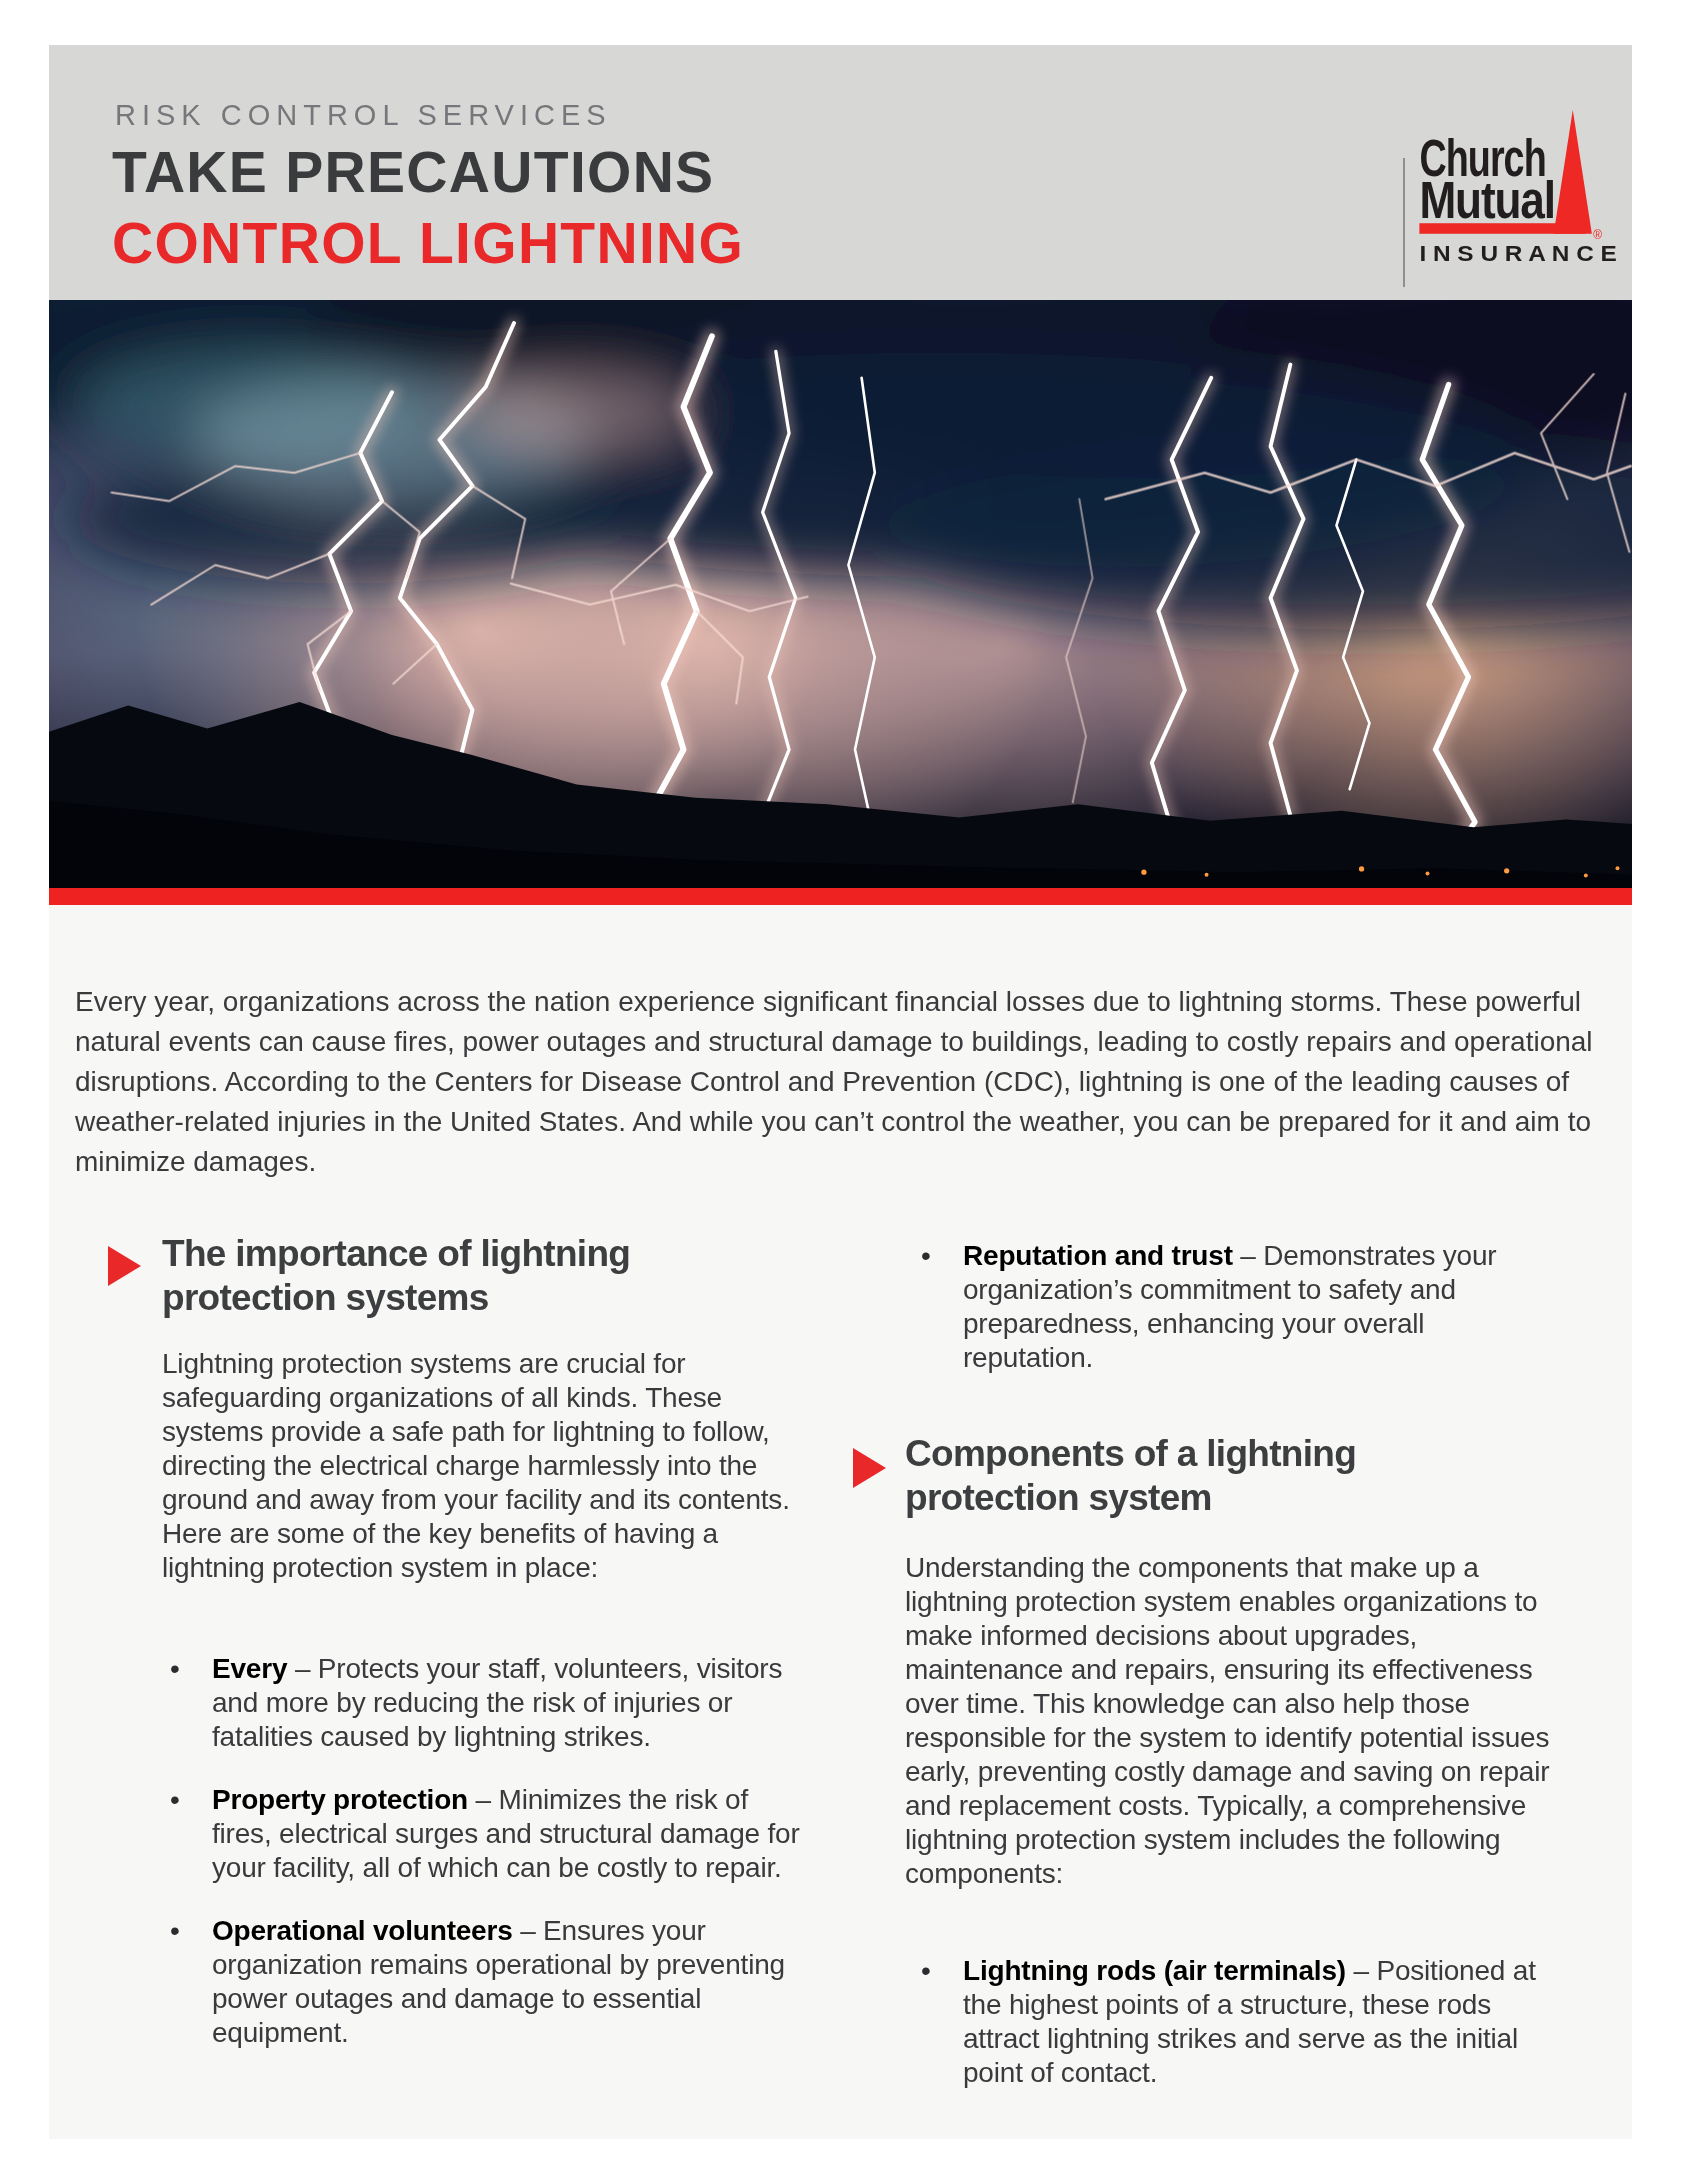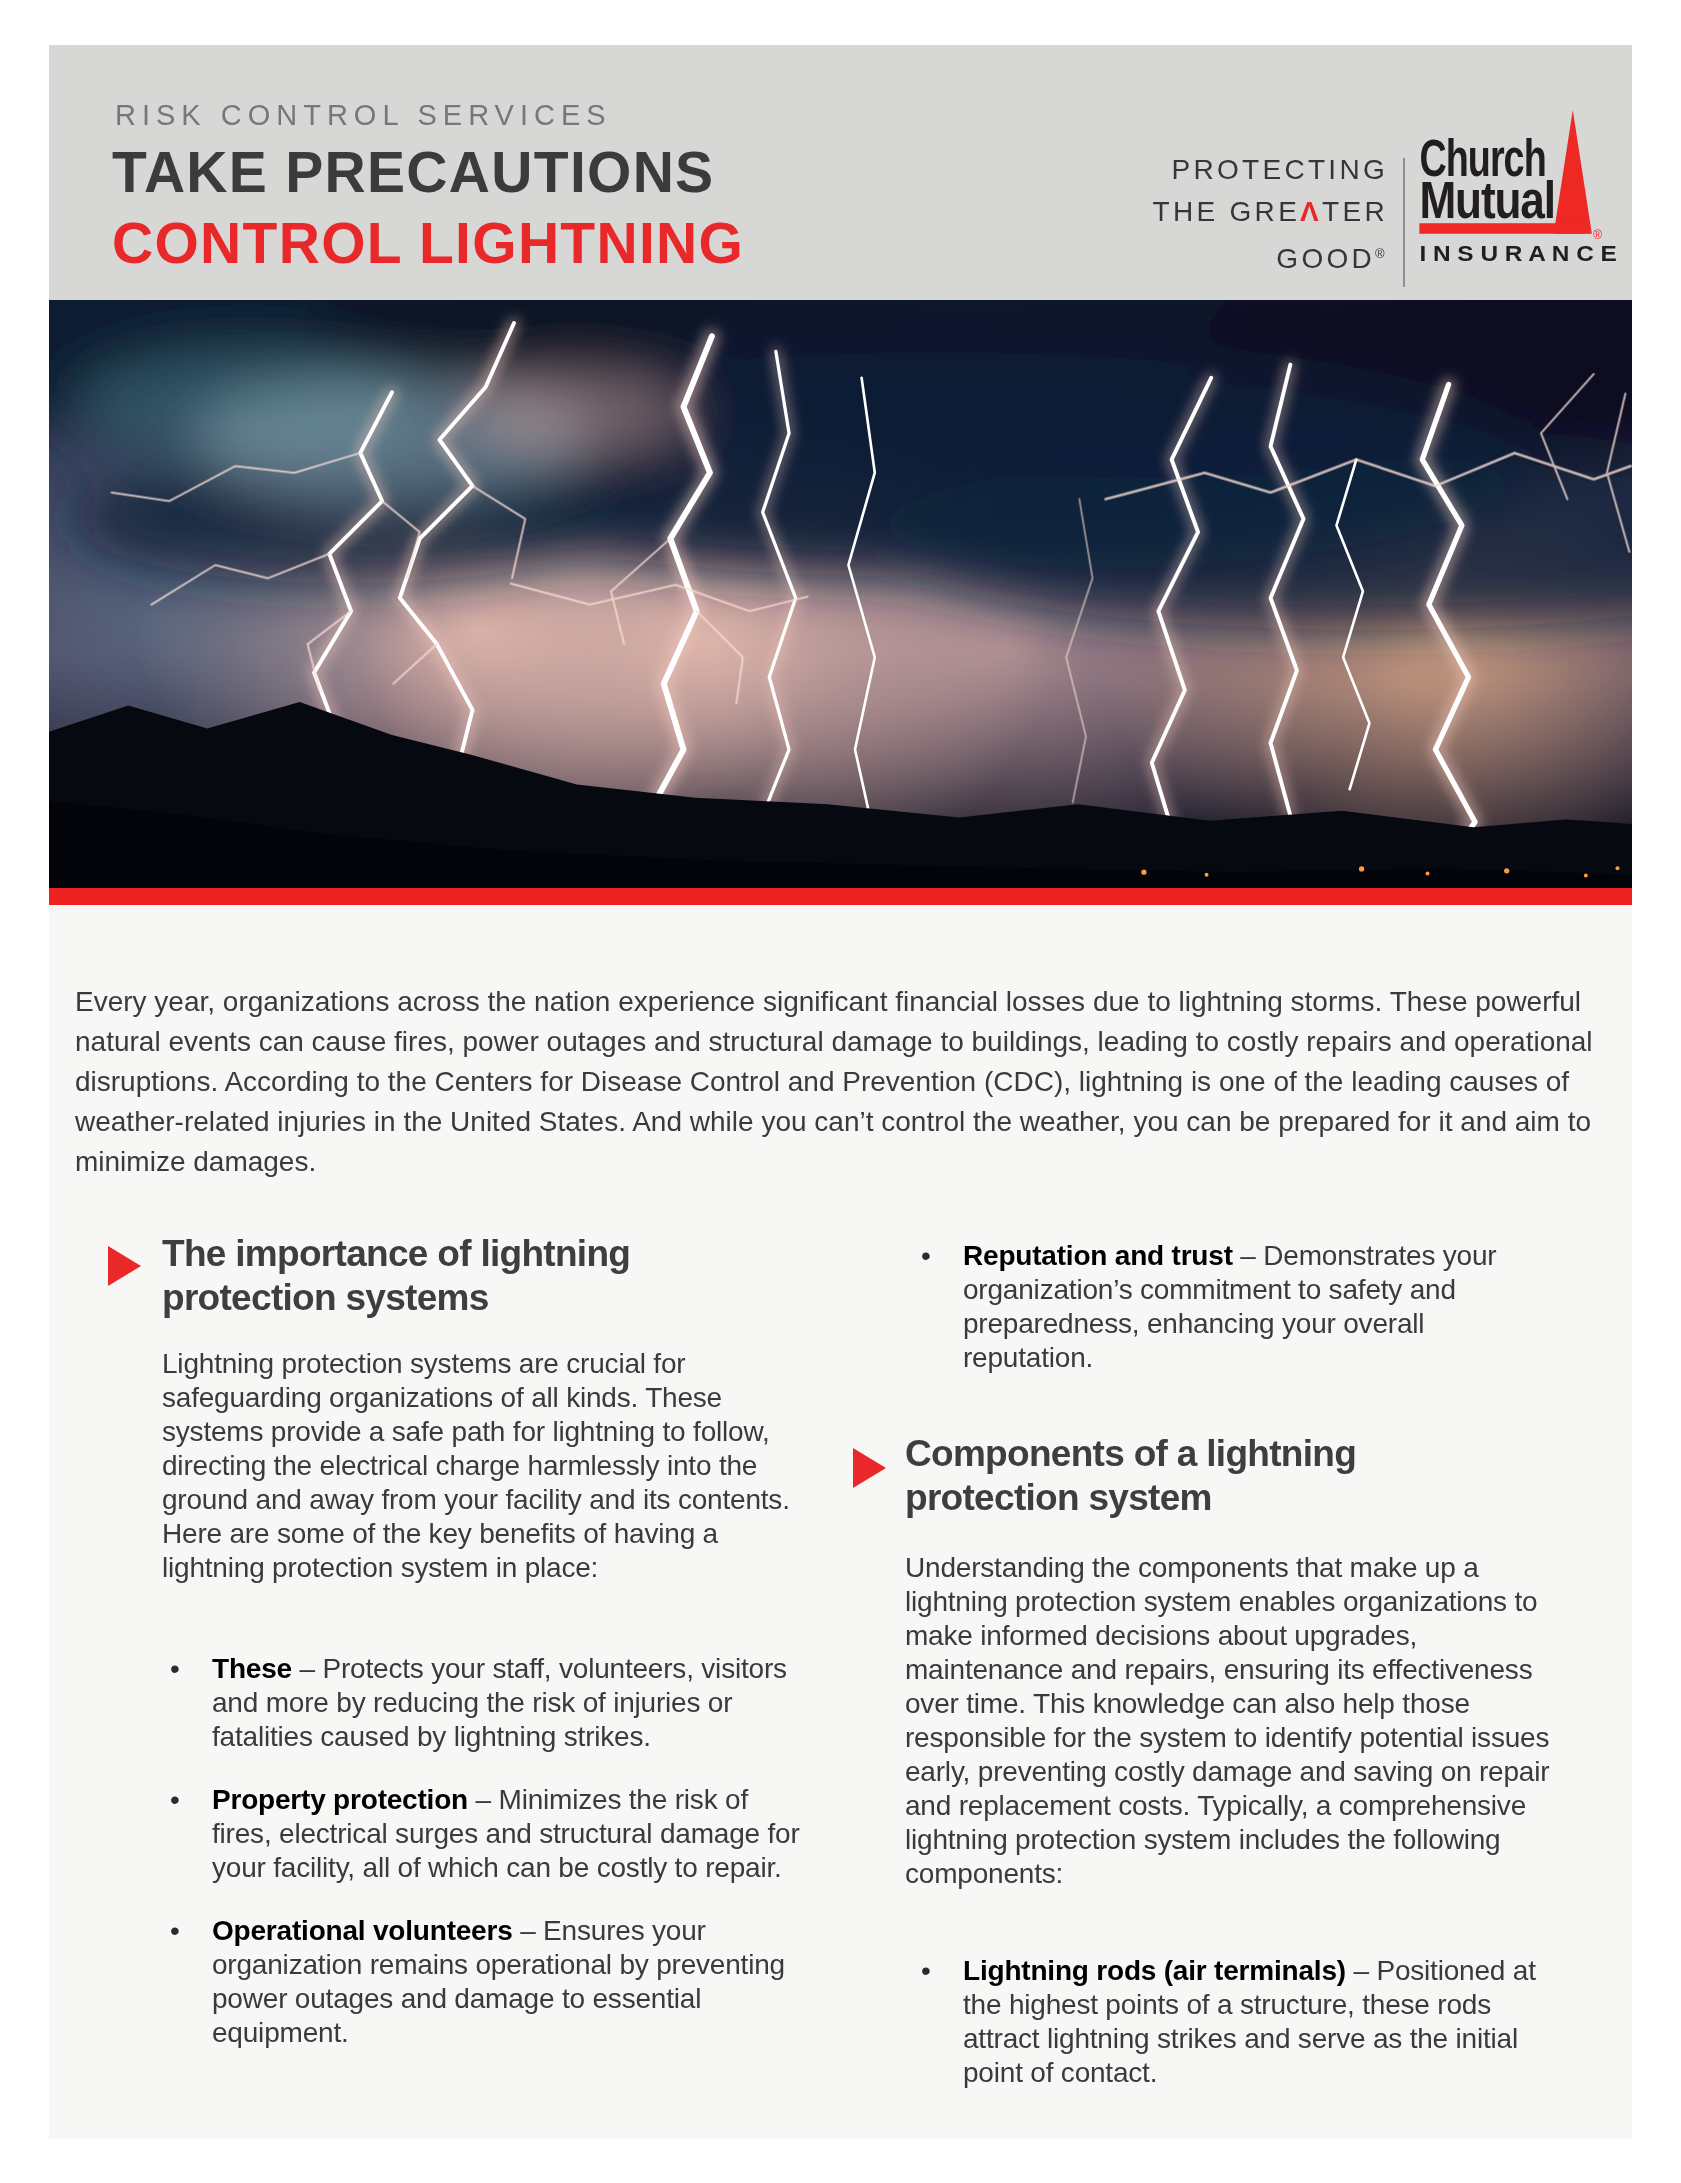--- a/index.html
+++ b/index.html
@@ -45,25 +45,20 @@
 <body>
 
 <div id="page">
   <div id="sheet">
 
     <div class="hdr">
       <div class="eyebrow">RISK CONTROL SERVICES</div>
       <div class="title1">TAKE PRECAUTIONS</div>
       <div class="title2">CONTROL LIGHTNING</div>
 
-      <div class="tagline">
-        <span>PROTECTING</span><br>
-        <span>THE GRE</span><span class="caret">Λ</span><span>TER</span><br>
-        <span>GOOD</span><sup>®</sup>
-      </div>
 
       <div class="vdiv"></div>
 
       <svg class="logo" viewBox="0 0 330 240">
         <text x="0" y="100" font-size="80" font-weight="bold" letter-spacing="-2" fill="#221e1f" textLength="192" lengthAdjust="spacingAndGlyphs">Church</text>
         <text x="0" y="164" font-size="80" font-weight="bold" letter-spacing="-2" fill="#221e1f" textLength="206" lengthAdjust="spacingAndGlyphs">Mutual</text>
         <polygon points="233,0 262,188 204,188" fill="#ee2824"></polygon>
         <rect x="0" y="172" width="252" height="16" fill="#ee2824"></rect>
         <text x="264" y="196" font-size="18" fill="#ee2824">®</text>
         <text x="0" y="230" font-size="33" font-weight="bold" fill="#221e1f" textLength="300" lengthAdjust="spacingAndGlyphs">I N S U R A N C E</text>
@@ -173,21 +168,21 @@
 
     <div class="intro">Every year, organizations across the nation experience significant financial losses due to lightning storms. These powerful natural events can cause fires, power outages and structural damage to buildings, leading to costly repairs and operational disruptions. According to the Centers for Disease Control and Prevention (CDC), lightning is one of the leading causes of weather-related injuries in the United States. And while you can’t control the weather, you can be prepared for it and aim to minimize damages.</div>
 
     <div class="arrow l"></div>
     <div class="h2 l">The importance of lightning protection systems</div>
     <div class="para l">Lightning protection systems are crucial for safeguarding organizations of all kinds. These systems provide a safe path for lightning to follow, directing the electrical charge harmlessly into the ground and away from your facility and its contents. Here are some of the key benefits of having a lightning protection system in place:</div>
 
     <div class="blist l">
       <div class="bullet">
         <span class="dot">•</span>
-        <p><b>These</b><span> – Protects your staff, volunteers, visitors and more by reducing the risk of injuries or fatalities caused by lightning strikes.</span></p>
+        <p><b>Every</b><span> – Protects your staff, volunteers, visitors and more by reducing the risk of injuries or fatalities caused by lightning strikes.</span></p>
       </div>
       <div class="bullet">
         <span class="dot">•</span>
         <p><b>Property protection</b><span> – Minimizes the risk of fires, electrical surges and structural damage for your facility, all of which can be costly to repair.</span></p>
       </div>
       <div class="bullet">
         <span class="dot">•</span>
         <p><b>Operational volunteers</b><span> – Ensures your organization remains operational by preventing power outages and damage to essential equipment.</span></p>
       </div>
     </div>

